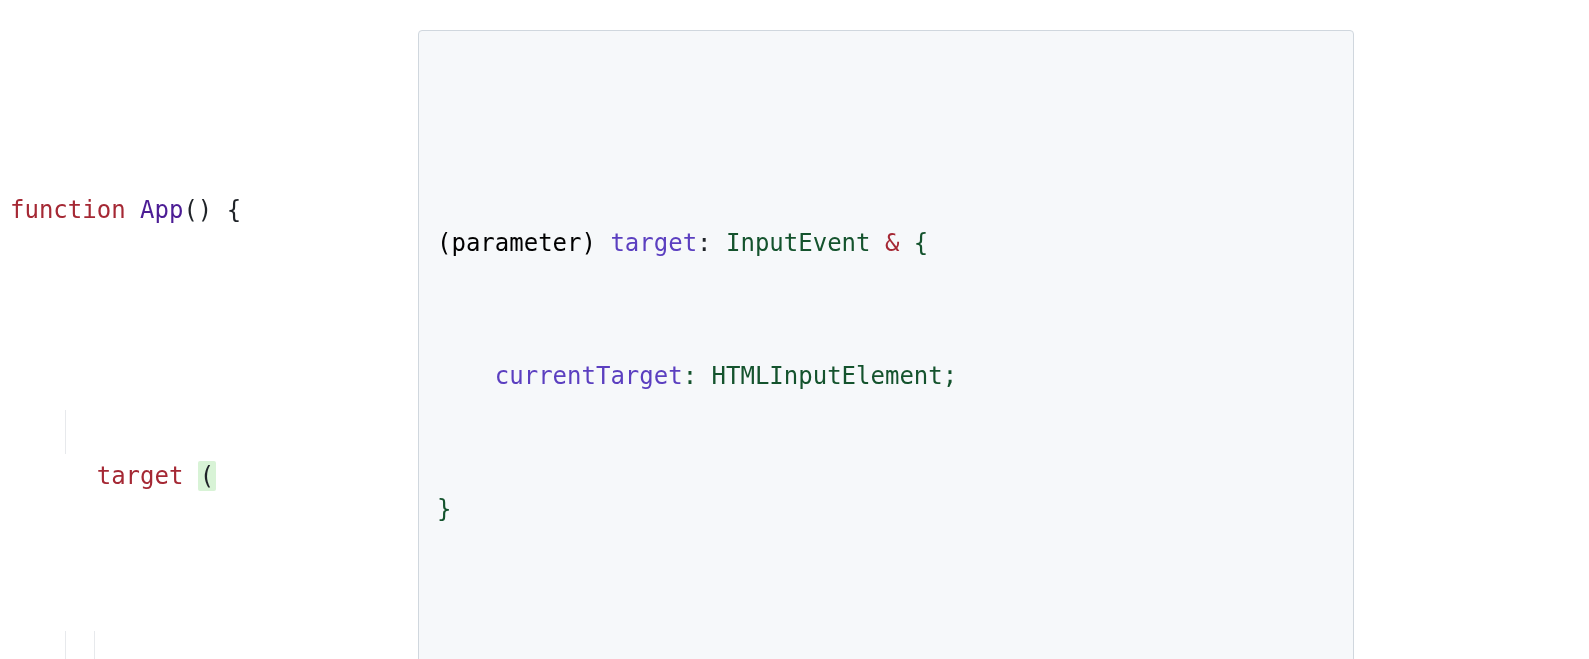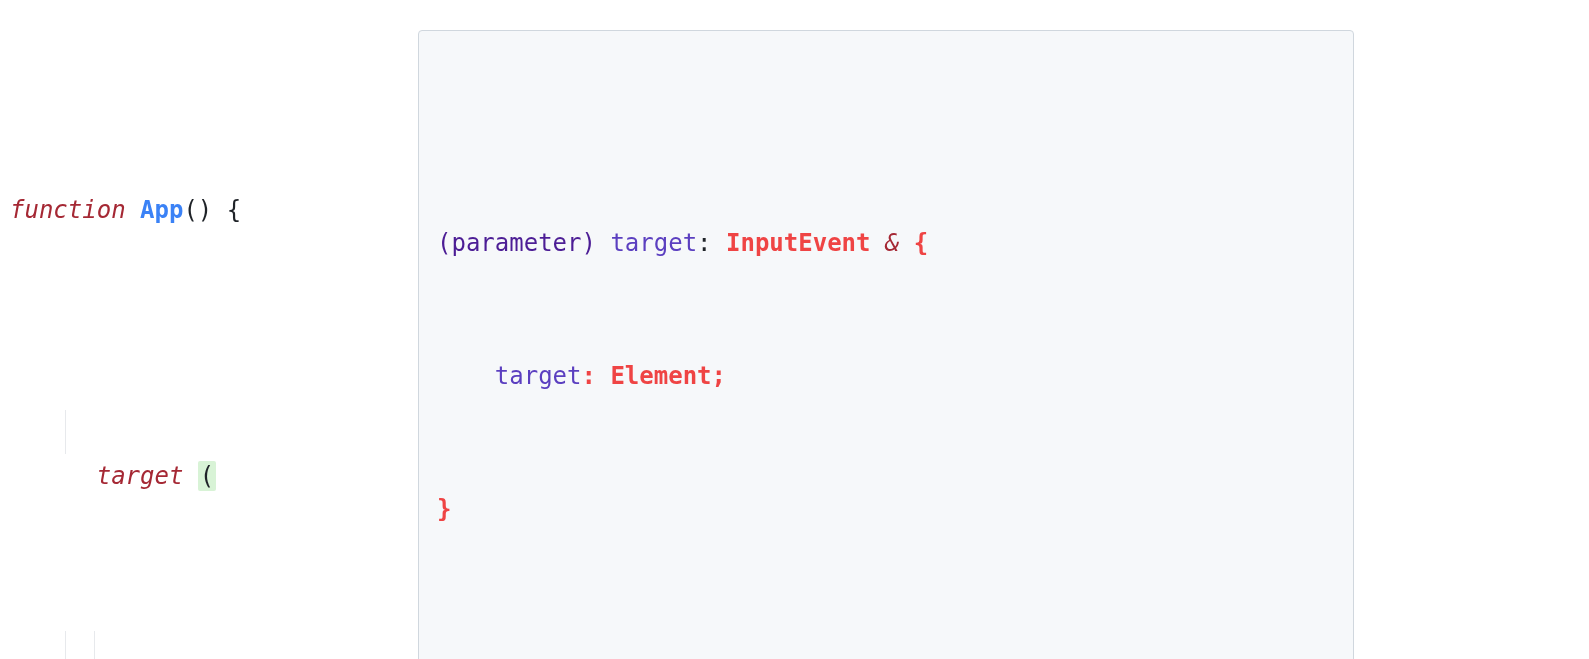--- a/index.html
+++ b/index.html
@@ -26,27 +26,27 @@
     position: absolute;
     top: 0;
     bottom: 0;
     width: 1px;
     background: #e7e9ec;
   }
   .g1 { left: 55px; }
   .g2 { left: 84px; }
 
   
-  .kw    { color: #a52834; font-style: italic; }       
-  .fn    { color: #3b82f6; font-weight: bold; }       
+  .kw    { color: #a52834; }       
+  .fn    { color: #4c1d95; }       
   .punct { color: #1f2328; }       
   .attr  { color: #5b3fc0; }
   .hl-bg { background: #d8f3d6; padding: 1px 2px; border-radius: 2px; }
-  .muted { color: #4c1d95; }
-  .type  { color: #ef4444; font-weight: bold; }
+  .muted { color: #000000; }
+  .type  { color: #14532d; }
 
   
   .tooltip {
     position: absolute;
     top: 20px;
     left: 408px;
     width: 936px;
     background: #f6f8fa;
     border: 1px solid #d0d7de;
     border-radius: 4px;
@@ -100,20 +100,20 @@
   
   
 
   
   
 
   
   <div class="tooltip">
     <div class="section">
       <div class="tline"><span class="muted">(parameter) </span><span class="attr">target</span><span>: </span><span class="type">InputEvent </span><span class="kw">&amp;</span><span class="type"> {</span></div>
-      <div class="tline"><span>    </span><span class="attr">target</span><span class="type">: Element;</span></div>
+      <div class="tline"><span>    </span><span class="attr">currentTarget</span><span class="type">: HTMLInputElement;</span></div>
       <div class="tline"><span class="type">}</span></div>
     </div>
     
     
   </div>
 
 </div>
 
 </body></html>

